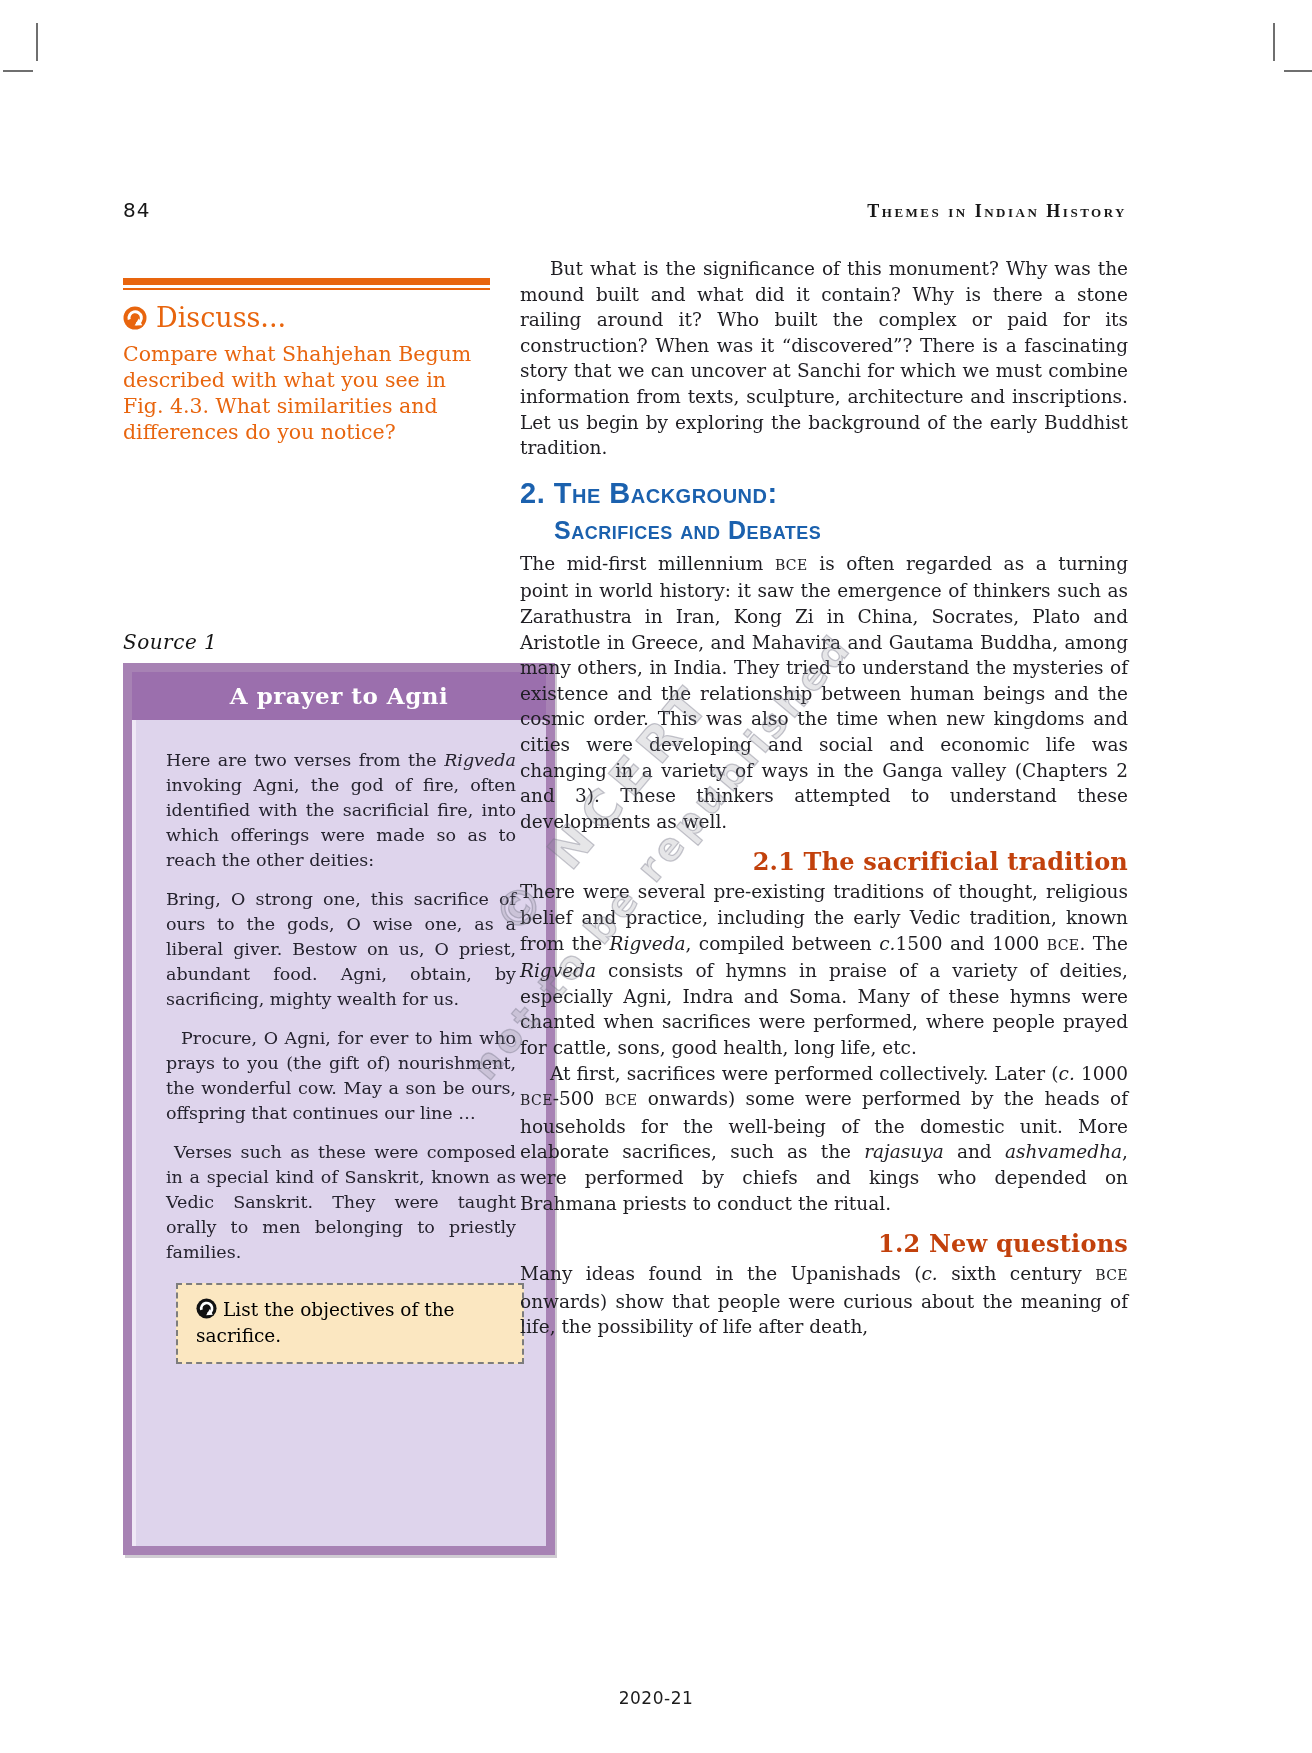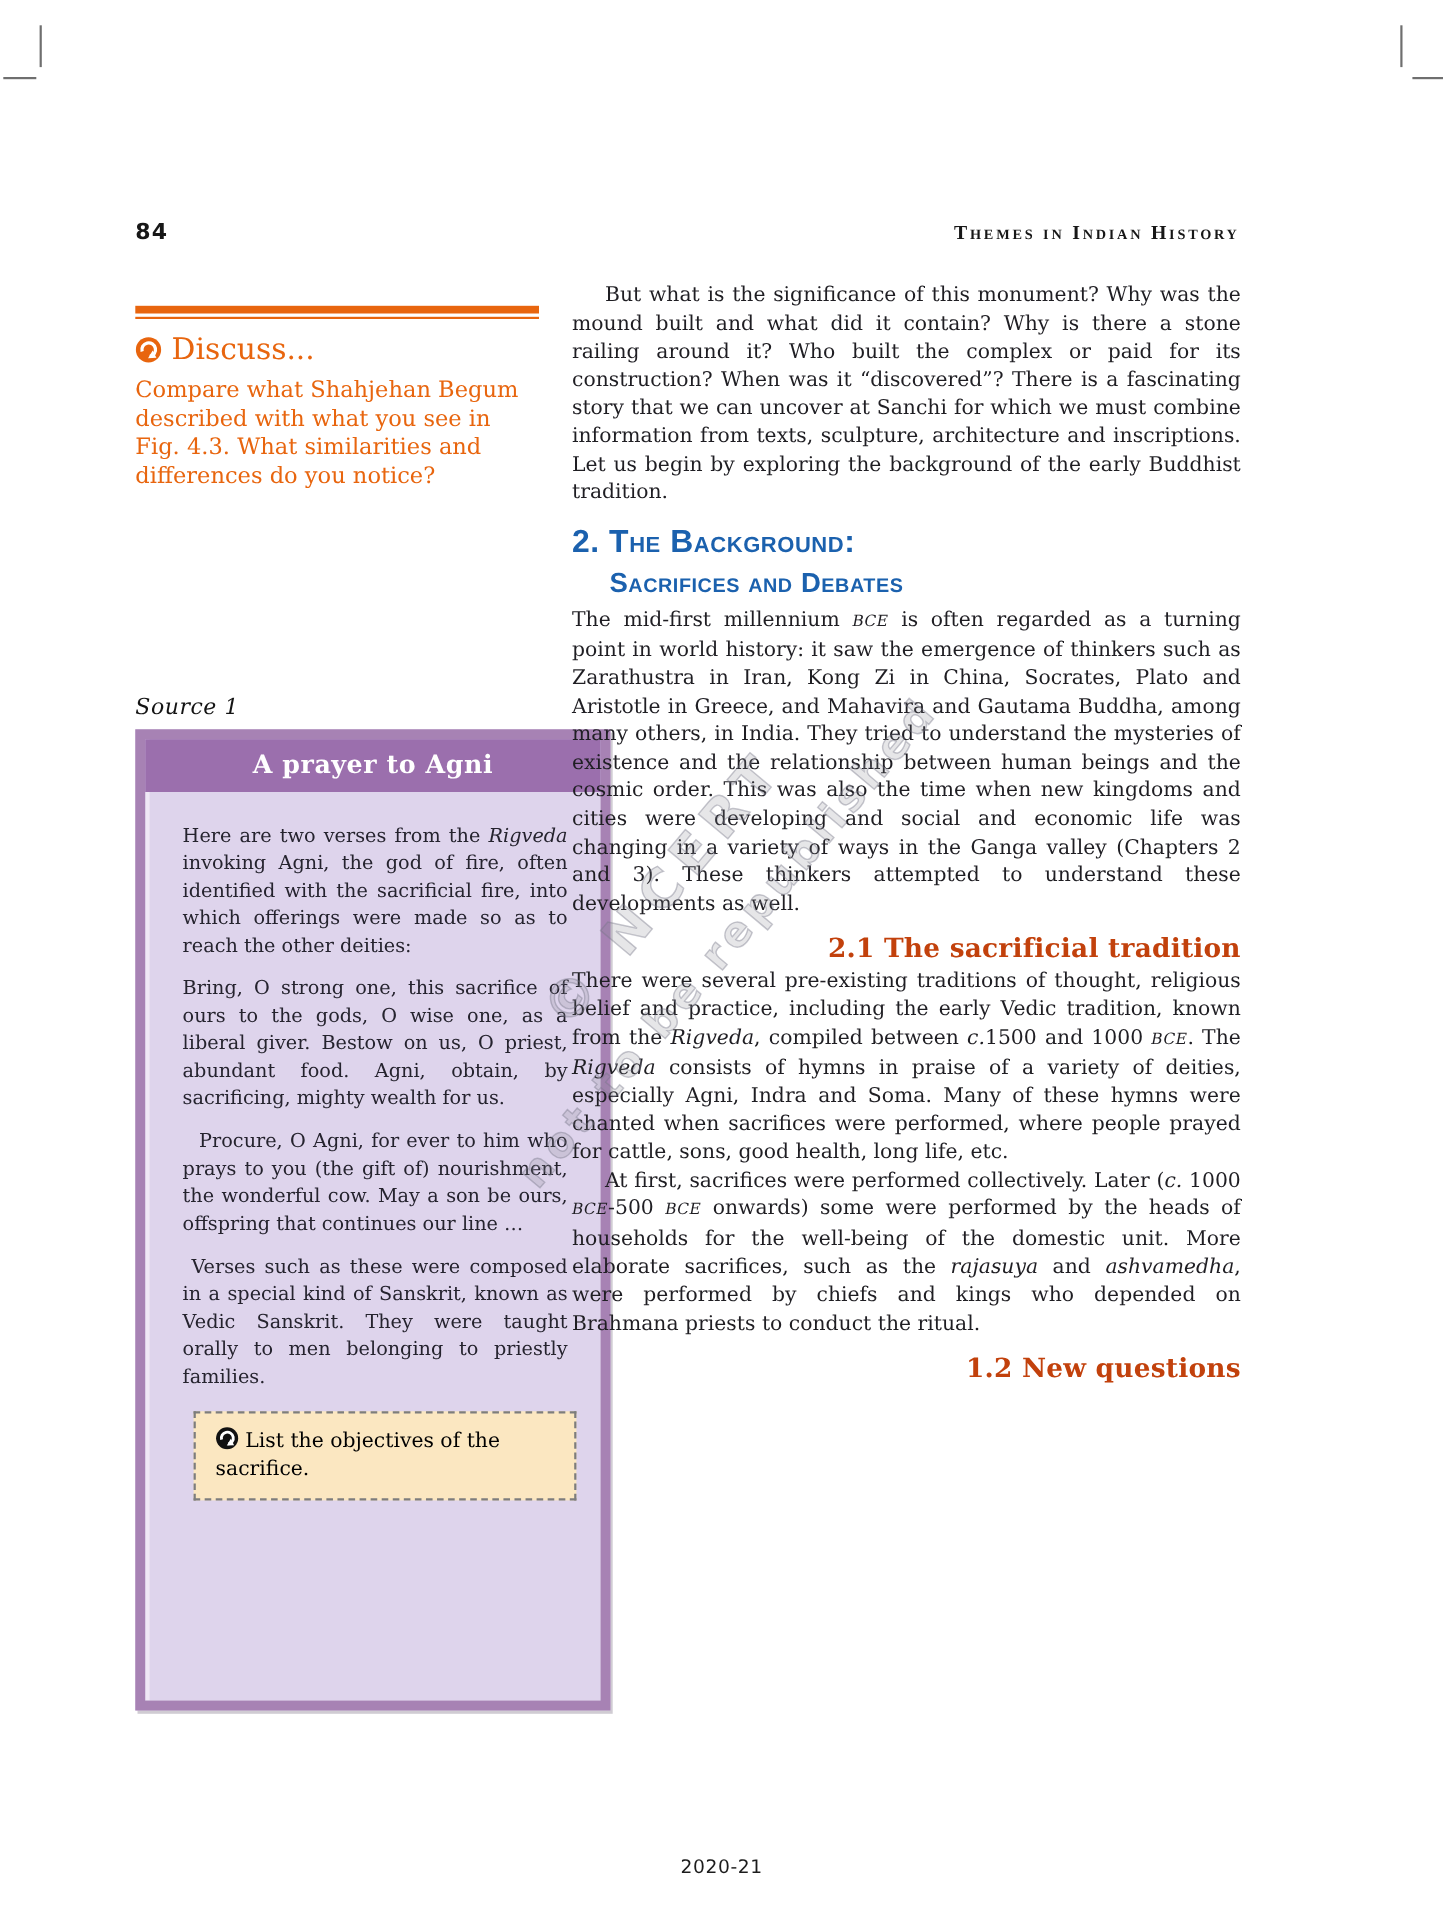--- a/index.html
+++ b/index.html
@@ -17,21 +17,21 @@
     font-family:"DejaVu Serif", serif;color:var(--ink);
     -webkit-font-smoothing:antialiased;overflow:hidden;
   }
   .crop{position:absolute;background:#6f6f6f;}
   .crop.v{width:2px;height:38px;}
   .crop.h{height:2px;width:30px;}
 
   
   .pageno{
     position:absolute;left:123px;top:198px;
-    font-family:"DejaVu Sans", sans-serif;font-weight:bold;font-size:20px;letter-spacing:1px;color:#171717;
+    font-family:"DejaVu Sans", sans-serif;font-weight:normal;font-size:20px;letter-spacing:1px;color:#171717;
   }
   .runhead{
     position:absolute;top:201px;right:185px;
     font-variant:small-caps;font-weight:600;font-size:18px;letter-spacing:2.5px;color:#171717;
     font-family:"Liberation Serif", serif;
   }
 
   
   .leftcol{position:absolute;left:123px;top:278px;width:367px;}
   .discuss-rule{height:7px;background:var(--orange);margin-bottom:3px;}
@@ -82,21 +82,21 @@
     font-family:"Liberation Sans", sans-serif;font-variant:small-caps;font-weight:bold;color:var(--blue);
     margin:16px 0 6px 0;line-height:1.15;
   }
   .sec-head .l1{font-size:29px;letter-spacing:0.5px;display:block;}
   .sec-head .l2{font-size:25px;letter-spacing:0.5px;display:block;margin:6px 0 0 34px;}
   .sub-head{
     font-weight:bold;font-size:24px;margin:13px 0 3px 0;color:#c2410c;
     letter-spacing:0.2px;text-align:right;
   }
   .run-i{font-style:italic;}
-  .run-sc{font-size:0.76em;letter-spacing:0.4px;font-style:italic;}
+  .run-sc{font-size:0.76em;letter-spacing:0.4px;}
 
   
   .watermark{
     position:absolute;left:330px;top:580px;width:600px;height:500px;
     display:flex;flex-direction:column;align-items:center;justify-content:center;gap:26px;
     transform:rotate(-50deg);pointer-events:none;z-index:6;
     font-family:"DejaVu Sans", sans-serif;font-weight:bold;
     color:rgba(128,128,140,0.20);
     -webkit-text-stroke:1.3px rgba(118,118,134,0.40);
   }
@@ -156,20 +156,21 @@
   <p class="indent">But what is the significance of this monument? Why was the mound built and what did it contain? Why is there a stone railing around it? Who built the complex or paid for its construction?  When was it “discovered”? There is a fascinating story that we can uncover at Sanchi for which we must combine information from texts, sculpture, architecture and inscriptions. Let us begin by exploring the background of the early Buddhist tradition.</p>
   <h2 class="sec-head">
     <span class="l1">2. The Background:</span>
     <span class="l2">Sacrifices and Debates</span>
   </h2>
   <p><span>The mid-first millennium </span><span class="run-sc">BCE</span><span> is often regarded as a turning point in world history:  it saw the emergence of thinkers such as Zarathustra in Iran, Kong Zi in China, Socrates, Plato and Aristotle in Greece, and Mahavira and Gautama Buddha, among many others, in India. They tried to understand the mysteries of existence and the relationship between human beings and the cosmic order. This was also the time when new kingdoms and cities were developing and social and economic life was changing in a variety of ways in the Ganga valley (Chapters 2 and 3).  These thinkers attempted to understand these developments as well.</span></p>
   <div class="sub-head">2.1 The sacrificial tradition</div>
   <p><span>There were several pre-existing traditions of thought, religious belief and practice, including the early Vedic tradition, known from the </span><span class="run-i">Rigveda</span><span>, compiled between </span><span class="run-i">c.</span><span>1500 and 1000 </span><span class="run-sc">BCE</span><span>. The </span><span class="run-i">Rigveda</span><span> consists of hymns in praise of a variety of deities, especially Agni, Indra and Soma. Many of these hymns were chanted when sacrifices were performed, where people prayed for cattle, sons, good health, long life, etc.</span></p>
   <p class="indent"><span>At first, sacrifices were performed collectively. Later (</span><span class="run-i">c.</span><span> 1000 </span><span class="run-sc">BCE</span><span>-500 </span><span class="run-sc">BCE</span><span> onwards) some were performed by the heads of households for the well-being of the domestic unit. More elaborate sacrifices, such as the </span><span class="run-i">rajasuya</span><span> and </span><span class="run-i">ashvamedha</span><span>, were performed by chiefs and kings who depended on Brahmana priests to conduct the ritual.</span></p>
   <div class="sub-head">1.2 New questions</div>
+  <p><span>Many ideas found in the Upanishads (</span><span class="run-i">c.</span><span> sixth century </span><span class="run-sc">BCE</span><span> onwards) show that people were curious about the meaning of life, the possibility of life after death,</span></p>
 </div>
 
 <div class="watermark">
   <span class="w1">© NCERT</span>
   <span class="w2">not to be republished</span>
 </div>
 
 <div class="footer">2020-21</div>
 
 </body></html>

